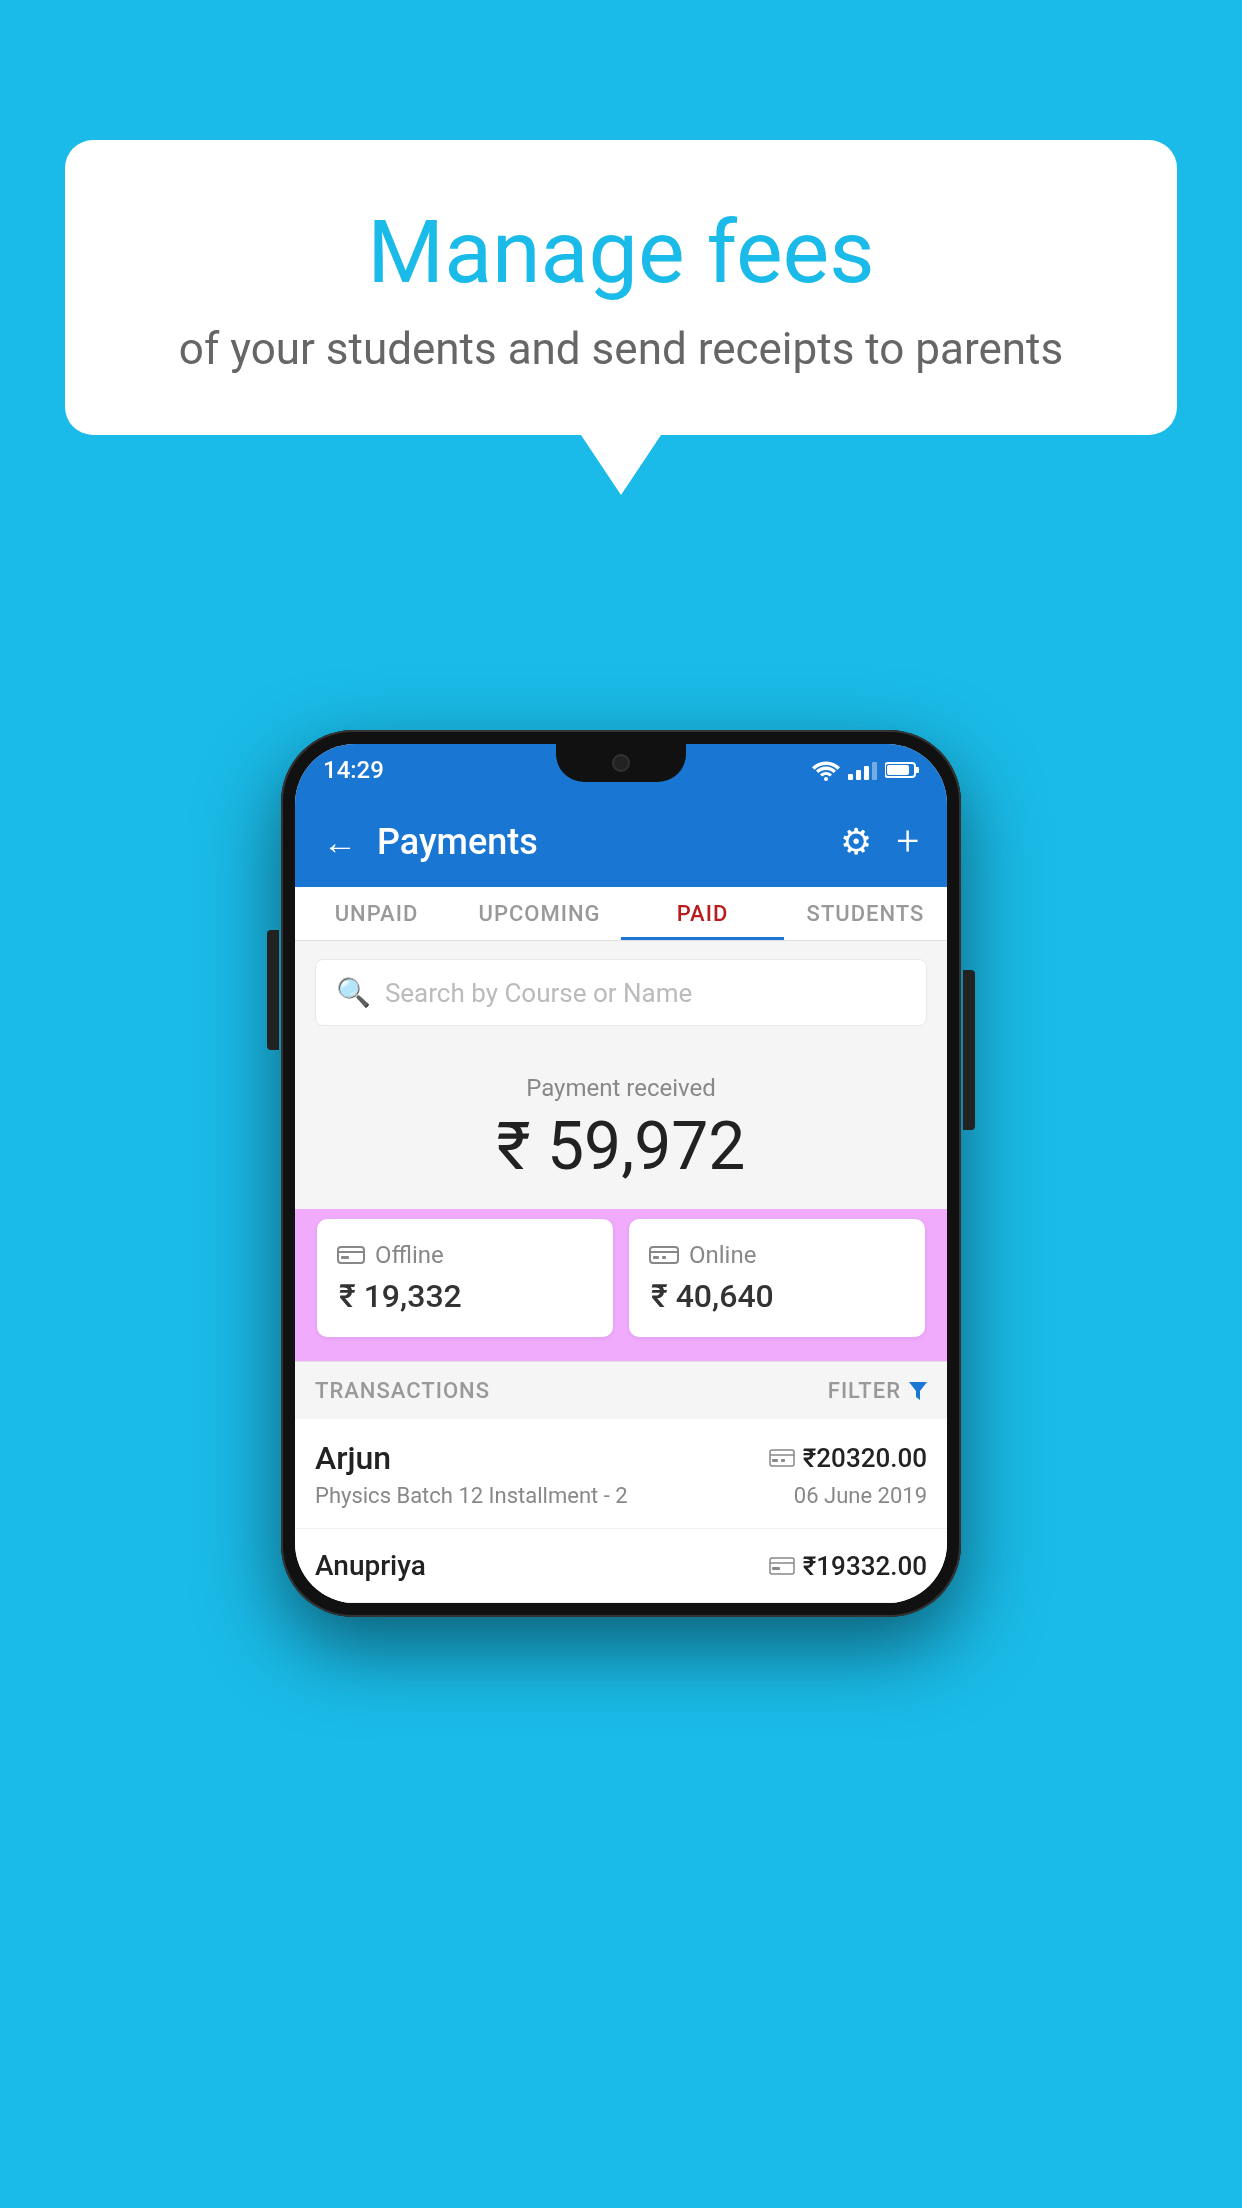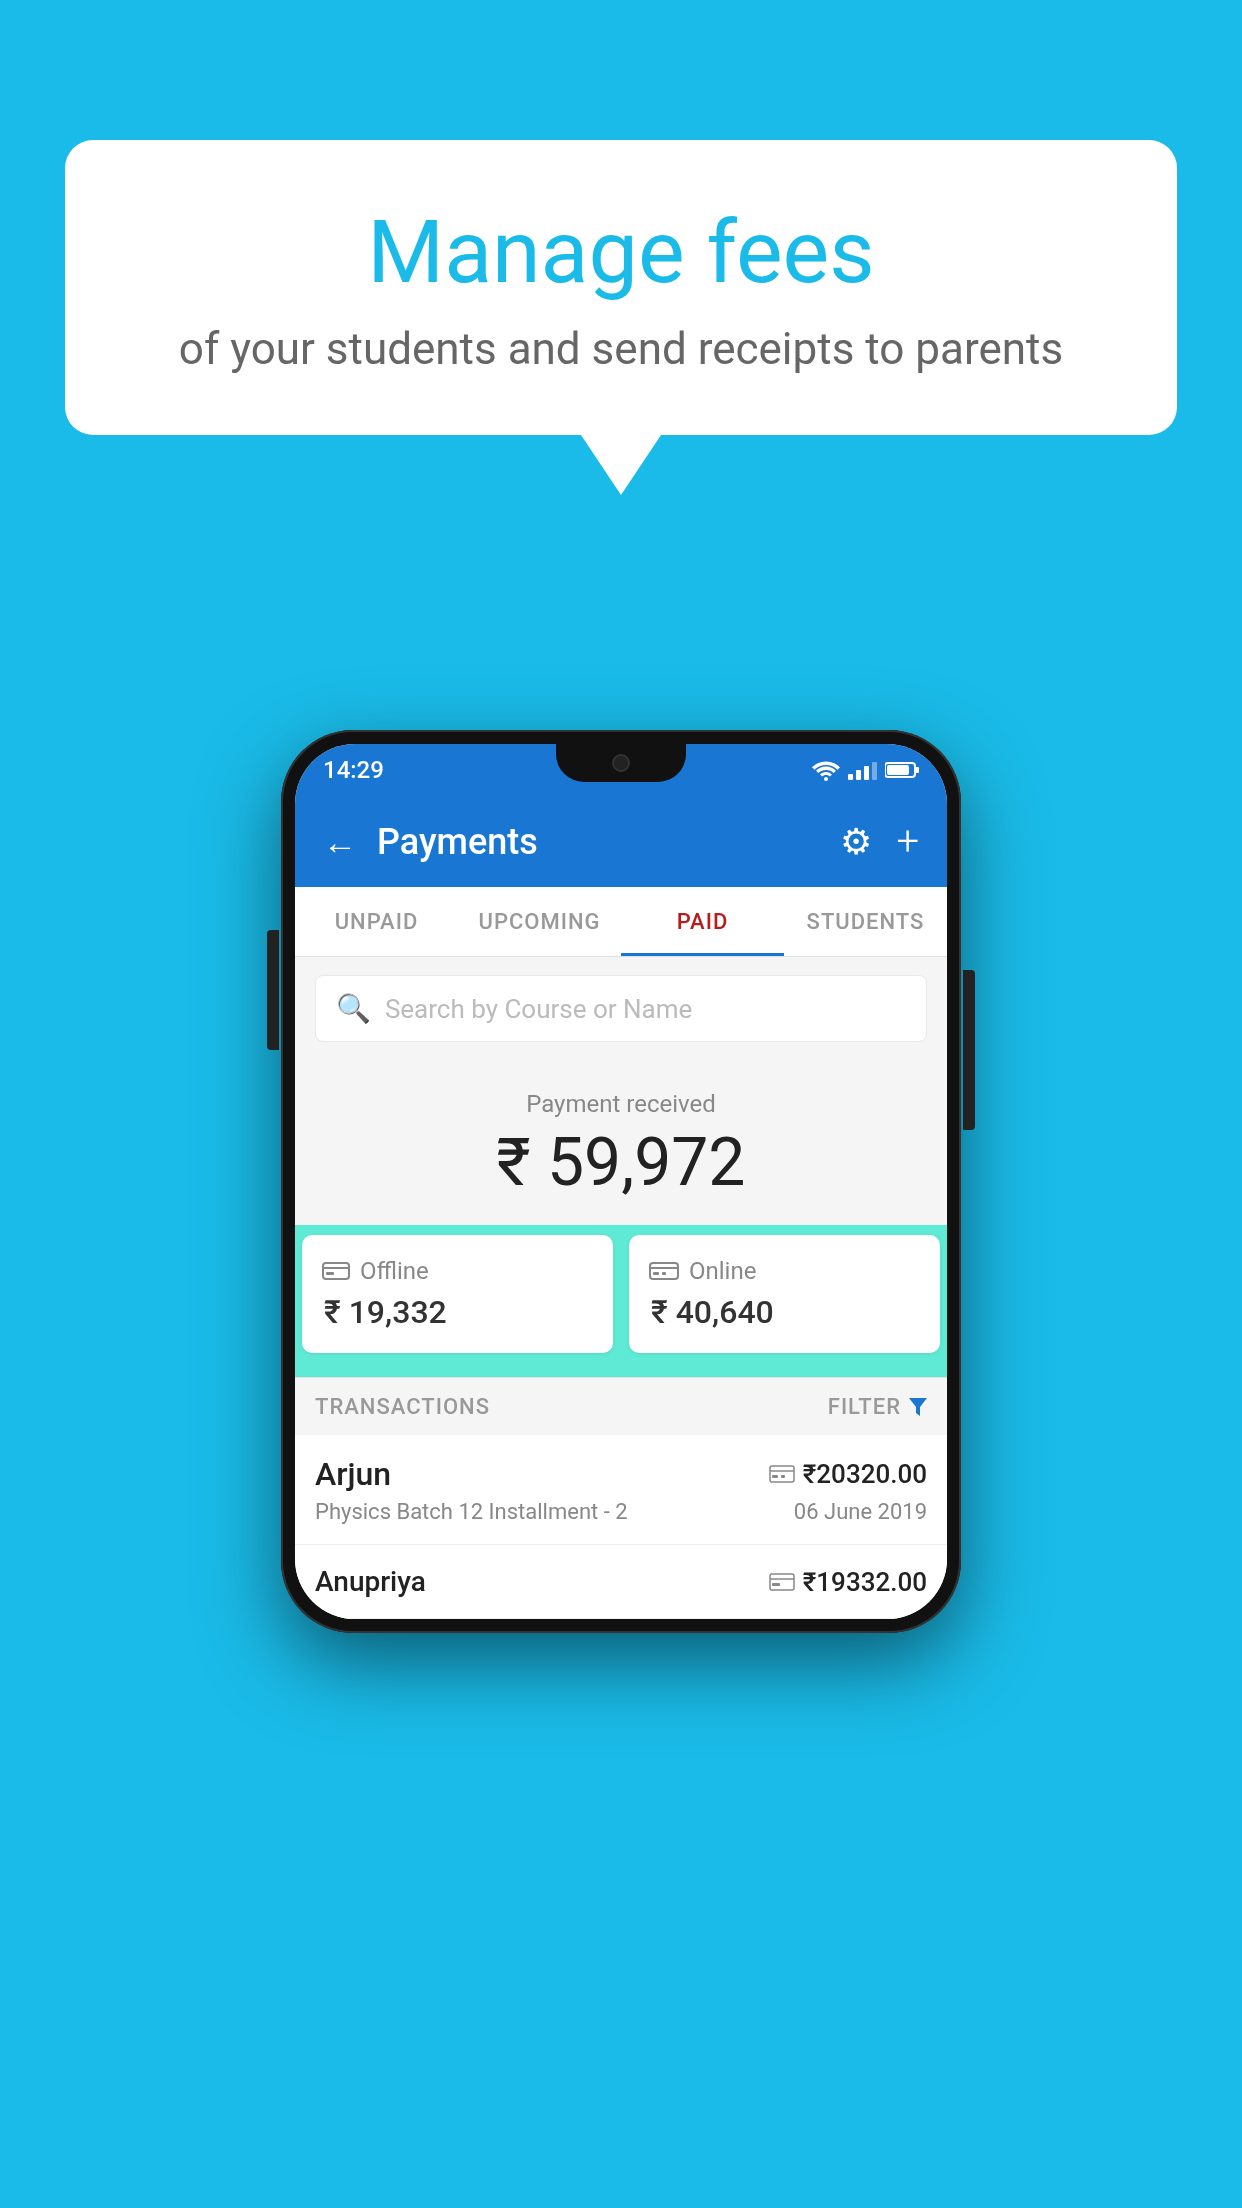--- a/index.html
+++ b/index.html
@@ -209,21 +209,21 @@
     
     .tabs-container {
       background: white;
       display: flex;
       border-bottom: 1px solid #e0e0e0;
     }
 
     .tab {
       flex: 1;
       text-align: center;
-      padding: 22px 0;
+      padding: 14px 0;
       font-size: 22px;
       font-weight: 500;
       color: #999;
       letter-spacing: 1px;
       cursor: pointer;
       position: relative;
     }
 
     .tab.active {
       color: #b91c1c;
@@ -279,24 +279,24 @@
     }
 
     .payment-amount {
       color: #222;
       font-size: 66px;
       font-weight: 400;
     }
 
     
     .payment-cards {
-      background: #5eead4;
+      background: #f0abfc;
       display: flex;
       gap: 16px;
-      padding: 10px 7px 24px;
+      padding: 10px 22px 24px;
     }
 
     .payment-card {
       flex: 1;
       background: white;
       border-radius: 10px;
       padding: 22px 20px;
       display: flex;
       flex-direction: column;
       align-items: flex-start;

